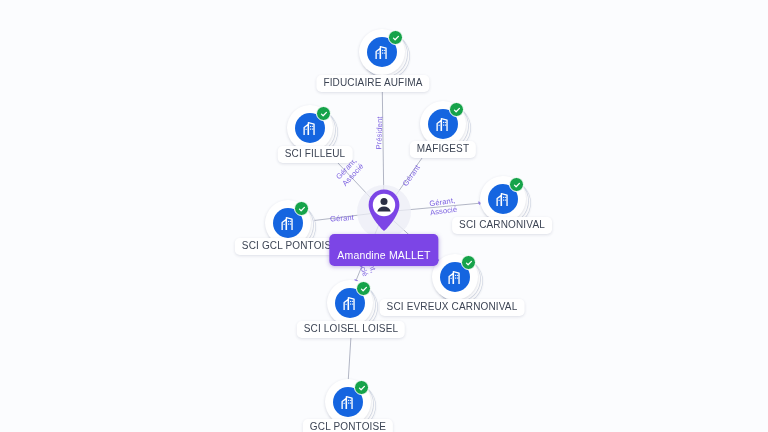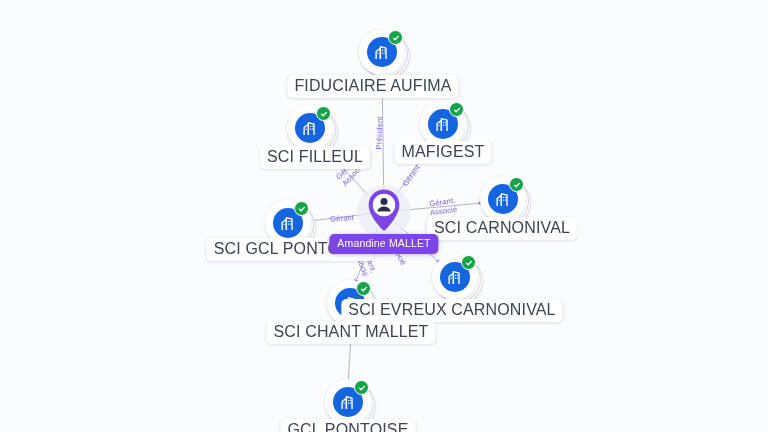--- a/index.html
+++ b/index.html
@@ -98,32 +98,32 @@
   }
   .pin svg { display:block; }
 
   
   .lbl {
     position: absolute;
     transform: translate(-50%, 0);
     white-space: nowrap;
     background: #ffffff;
     color: #3c4454;
-    font-size: 16px;
+    font-size: 10px;
     letter-spacing: .15px;
     padding: 3px 7px 4px 7px;
     border-radius: 5px;
     box-shadow: 0 1px 3px rgba(40,50,90,.14);
     line-height: 1;
   }
   .lbl.sel {
     background: #7c45e6;
     color: #ffffff;
     font-size: 10.5px;
-    padding: 4px 8px 5px 8px;
+    padding: 16px 8px 5px 8px;
     border-radius: 5px;
     box-shadow: 0 1px 4px rgba(90,50,180,.35);
   }
 
   
   .rl {
     position: absolute;
     color: #7b5fe0;
     font-size: 7.6px;
     line-height: 1.12;
@@ -347,18 +347,18 @@
         </div>
       </div>
     </div>
   <div id="labels">
       <div class="lbl" style="left: 373px; top: 75px;">FIDUCIAIRE AUFIMA</div>
       <div class="lbl" style="left: 315px; top: 146px;">SCI FILLEUL</div>
       <div class="lbl" style="left: 443px; top: 141px; text-align: center;">MAFIGEST</div>
       <div class="lbl" style="left: 502px; top: 217px; text-align: right;">SCI CARNONIVAL</div>
       <div class="lbl" style="left: 290px; top: 238px;">SCI GCL PONTOISE</div>
       <div class="lbl" style="left: 452px; top: 299px;">SCI EVREUX CARNONIVAL</div>
-      <div class="lbl" style="left: 351px; top: 321px;">SCI CHANT MALLET</div>
+      <div class="lbl" style="left: 351px; top: 321px;">SCI LOISEL LOISEL</div>
       <div class="lbl" style="left: 348px; top: 419px;">GCL PONTOISE</div>
       <div class="lbl sel" style="left: 384px; top: 234px;">Amandine MALLET</div>
     </div>
 
 </div>
 
 </body></html>

